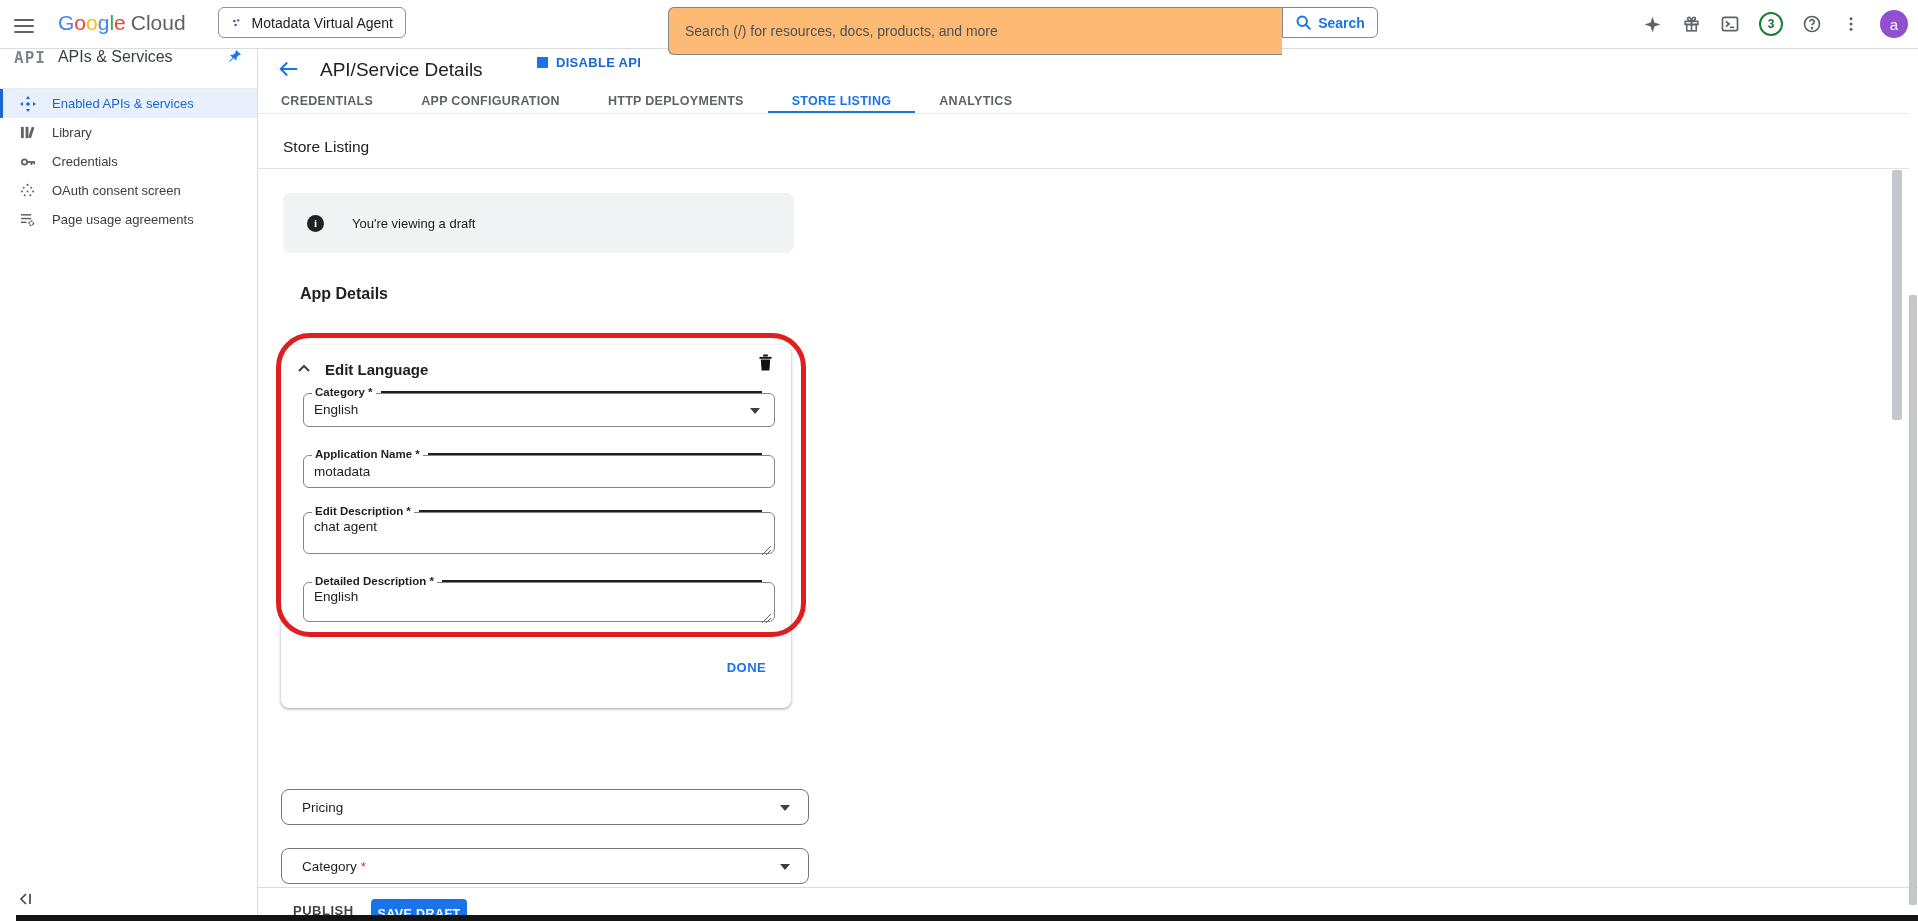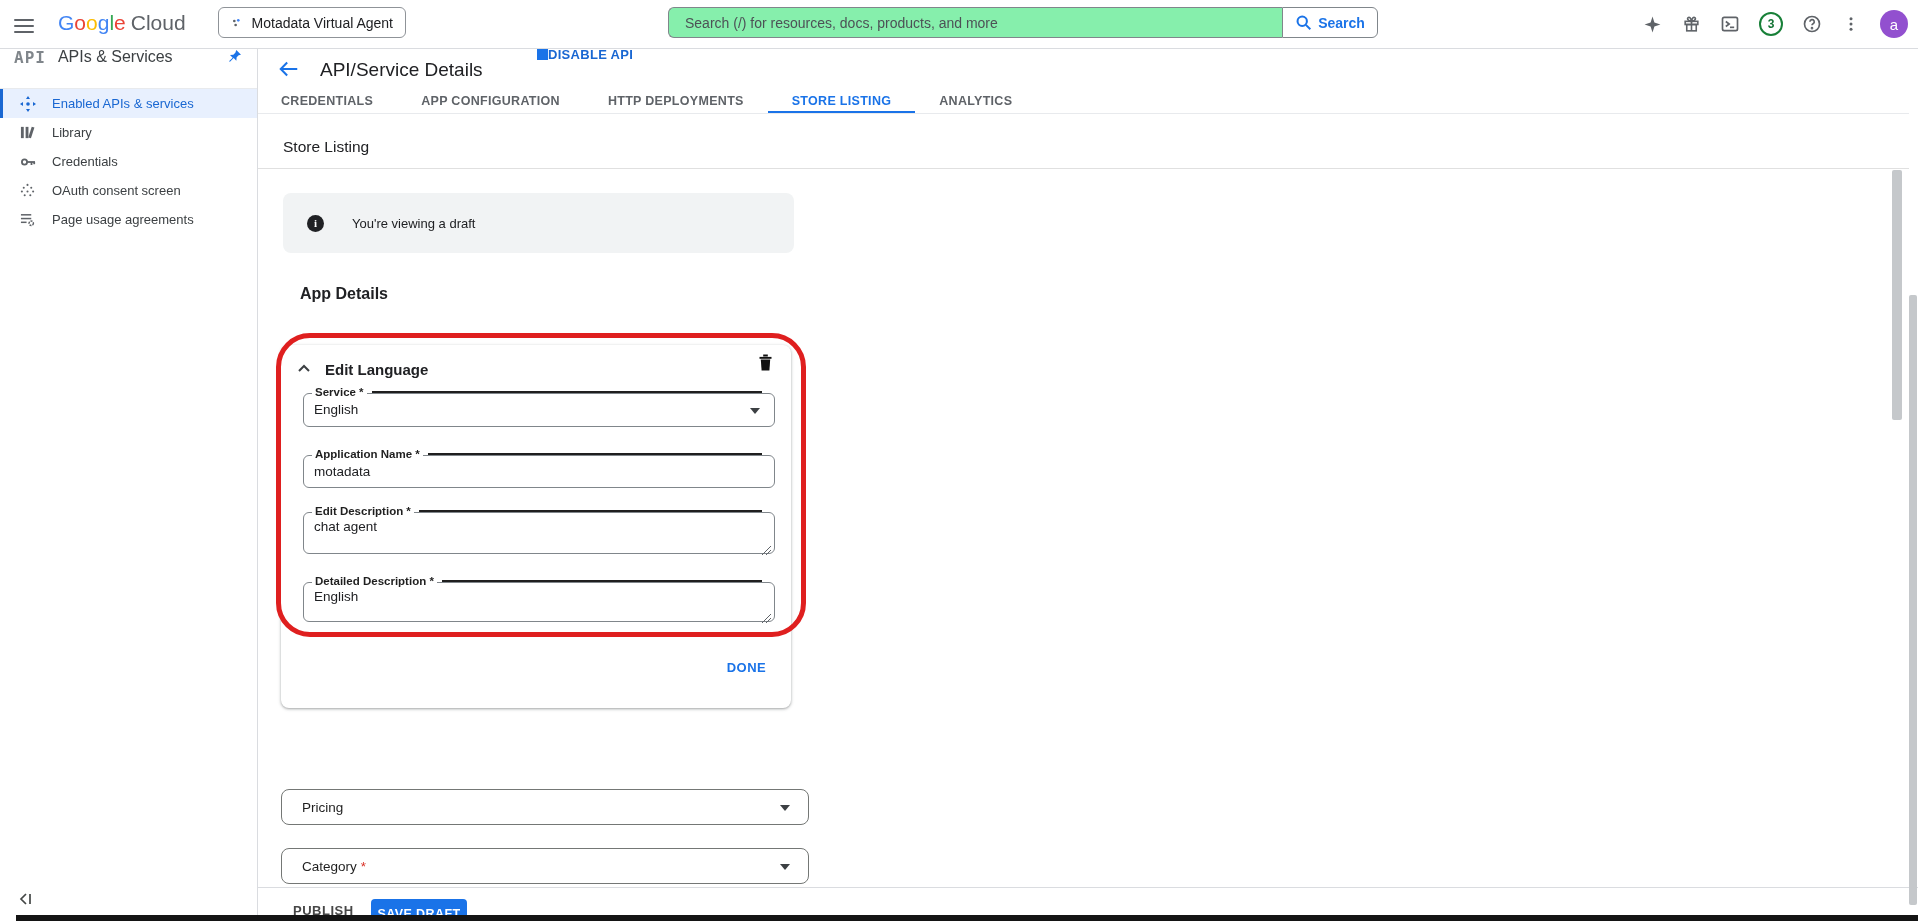--- a/index.html
+++ b/index.html
@@ -10,22 +10,22 @@
   .topbar{position:absolute;left:0;top:0;width:1918px;height:48px;background:#fff;
           border-bottom:1px solid #dadce0;z-index:30;}
   .hamburger{position:absolute;left:14px;top:15px;width:20px;height:16px;cursor:pointer;}
   .hamburger span{display:block;height:2px;background:#5f6368;margin:4px 0;border-radius:1px;}
   .logo{position:absolute;left:58px;top:11px;font-size:21px;letter-spacing:0;}
   .logo .cloud{color:#5f6368;margin-left:5px;}
   .project-btn{position:absolute;left:218px;top:7px;width:188px;height:31px;border:1px solid #8f9398;
           border-radius:6px;display:flex;align-items:center;gap:10px;padding:0 12px;box-sizing:border-box;
           background:#fff;cursor:pointer;}
   .project-btn .txt{font-size:14px;color:#202124;white-space:nowrap;}
-  .searchbar{position:absolute;left:668px;top:7px;width:614px;height:31px;border:1px solid #80868b;
-          border-right:none;border-radius:6px 0 0 6px;background:#86efac;box-sizing:border-box;}
+  .searchbar{position:absolute;left:668px;top:7px;width:614px;height:48px;border:1px solid #80868b;
+          border-right:none;border-radius:6px 0 0 6px;background:#fdba74;box-sizing:border-box;}
   .searchbar input{width:100%;height:100%;border:none;outline:none;background:transparent;
           padding:0 16px;font-size:14px;color:#3c4043;font-family:"Liberation Sans",sans-serif;}
   .searchbar input::placeholder{color:#4d5156;opacity:1;}
   .search-btn{position:absolute;left:1282px;top:7px;width:96px;height:31px;border:1px solid #80868b;
           border-radius:0 6px 6px 0;background:#fff;display:flex;align-items:center;justify-content:center;
           gap:6px;cursor:pointer;box-sizing:border-box;}
   .search-btn .lbl{color:#1a73e8;font-size:14px;font-weight:bold;}
   .top-icons{position:absolute;right:10px;top:0;height:48px;display:flex;align-items:center;gap:19px;}
   .tico{width:20px;height:20px;color:#5f6368;cursor:pointer;display:flex;align-items:center;justify-content:center;}
   .badge-circle{width:24px;height:24px;border:2px solid #188038;border-radius:50%;box-sizing:border-box;
@@ -43,21 +43,21 @@
   .sb-item{height:29px;display:flex;align-items:center;gap:16px;padding-left:20px;cursor:pointer;
            font-size:13px;color:#3c4043;}
   .sb-item .sico{width:16px;height:16px;color:#5f6368;flex:0 0 16px;display:flex;align-items:center;}
   .sb-item.sel{background:#e8f0fe;color:#1967d2;border-left:3px solid #1967d2;padding-left:17px;}
   .sb-item.sel .sico{color:#1967d2;}
   .collapse-btn{position:absolute;left:18px;bottom:13px;width:18px;height:18px;color:#444746;cursor:pointer;}
 
   
   .back-btn{position:absolute;left:278px;top:59px;width:22px;height:20px;color:#1a73e8;cursor:pointer;}
   .page-title{position:absolute;left:320px;top:59px;font-size:19px;color:#202124;}
-  .disable-api{position:absolute;left:537px;top:47px;display:flex;align-items:center;cursor:pointer;}
+  .disable-api{position:absolute;left:537px;top:55px;display:flex;align-items:center;gap:8px;cursor:pointer;}
   .disable-api .sq{width:11px;height:11px;background:#1a73e8;}
   .disable-api .lbl{font-size:13px;font-weight:bold;color:#1967d2;letter-spacing:.3px;}
   .tabs{position:absolute;left:257px;top:88px;height:26px;display:flex;}
   .tab{position:relative;padding:0 24px;display:flex;align-items:center;font-size:12.5px;font-weight:bold;
        letter-spacing:.3px;color:#5f6368;cursor:pointer;white-space:nowrap;}
   .tab.active{color:#1a73e8;}
   .tab.active::after{content:"";position:absolute;left:0;right:0;bottom:0;height:3px;background:#1a73e8;}
   .hline{position:absolute;background:#e8eaed;height:1px;}
   .section-heading{position:absolute;left:283px;top:138px;font-size:15.5px;color:#202124;}
 
@@ -326,21 +326,21 @@
     <span class="trash">
       <svg width="15" height="17" viewBox="0 0 15 17" fill="#111">
         <rect x="5.2" y="0.5" width="4.6" height="2"></rect>
           <rect x="1.5" y="2.9" width="12" height="1.9"></rect>
         <path d="M2.8 5.6h9.4l-.8 10.9H3.6z"></path>
       </svg>
     </span>
 
     <div class="m-field f-select" style="top:48px;height:34px;">
       <div class="m-label">
-          <span class="t">Service *</span>
+          <span class="t">Category *</span>
           <span class="line"></span>
         </div>
       <div class="m-value">English</div>
       <span class="caret"></span>
     </div>
 
     <div class="m-field" style="top:110px;height:33px;">
       <div class="m-label">
           <span class="t">Application Name *</span>
           <span class="line"></span>

